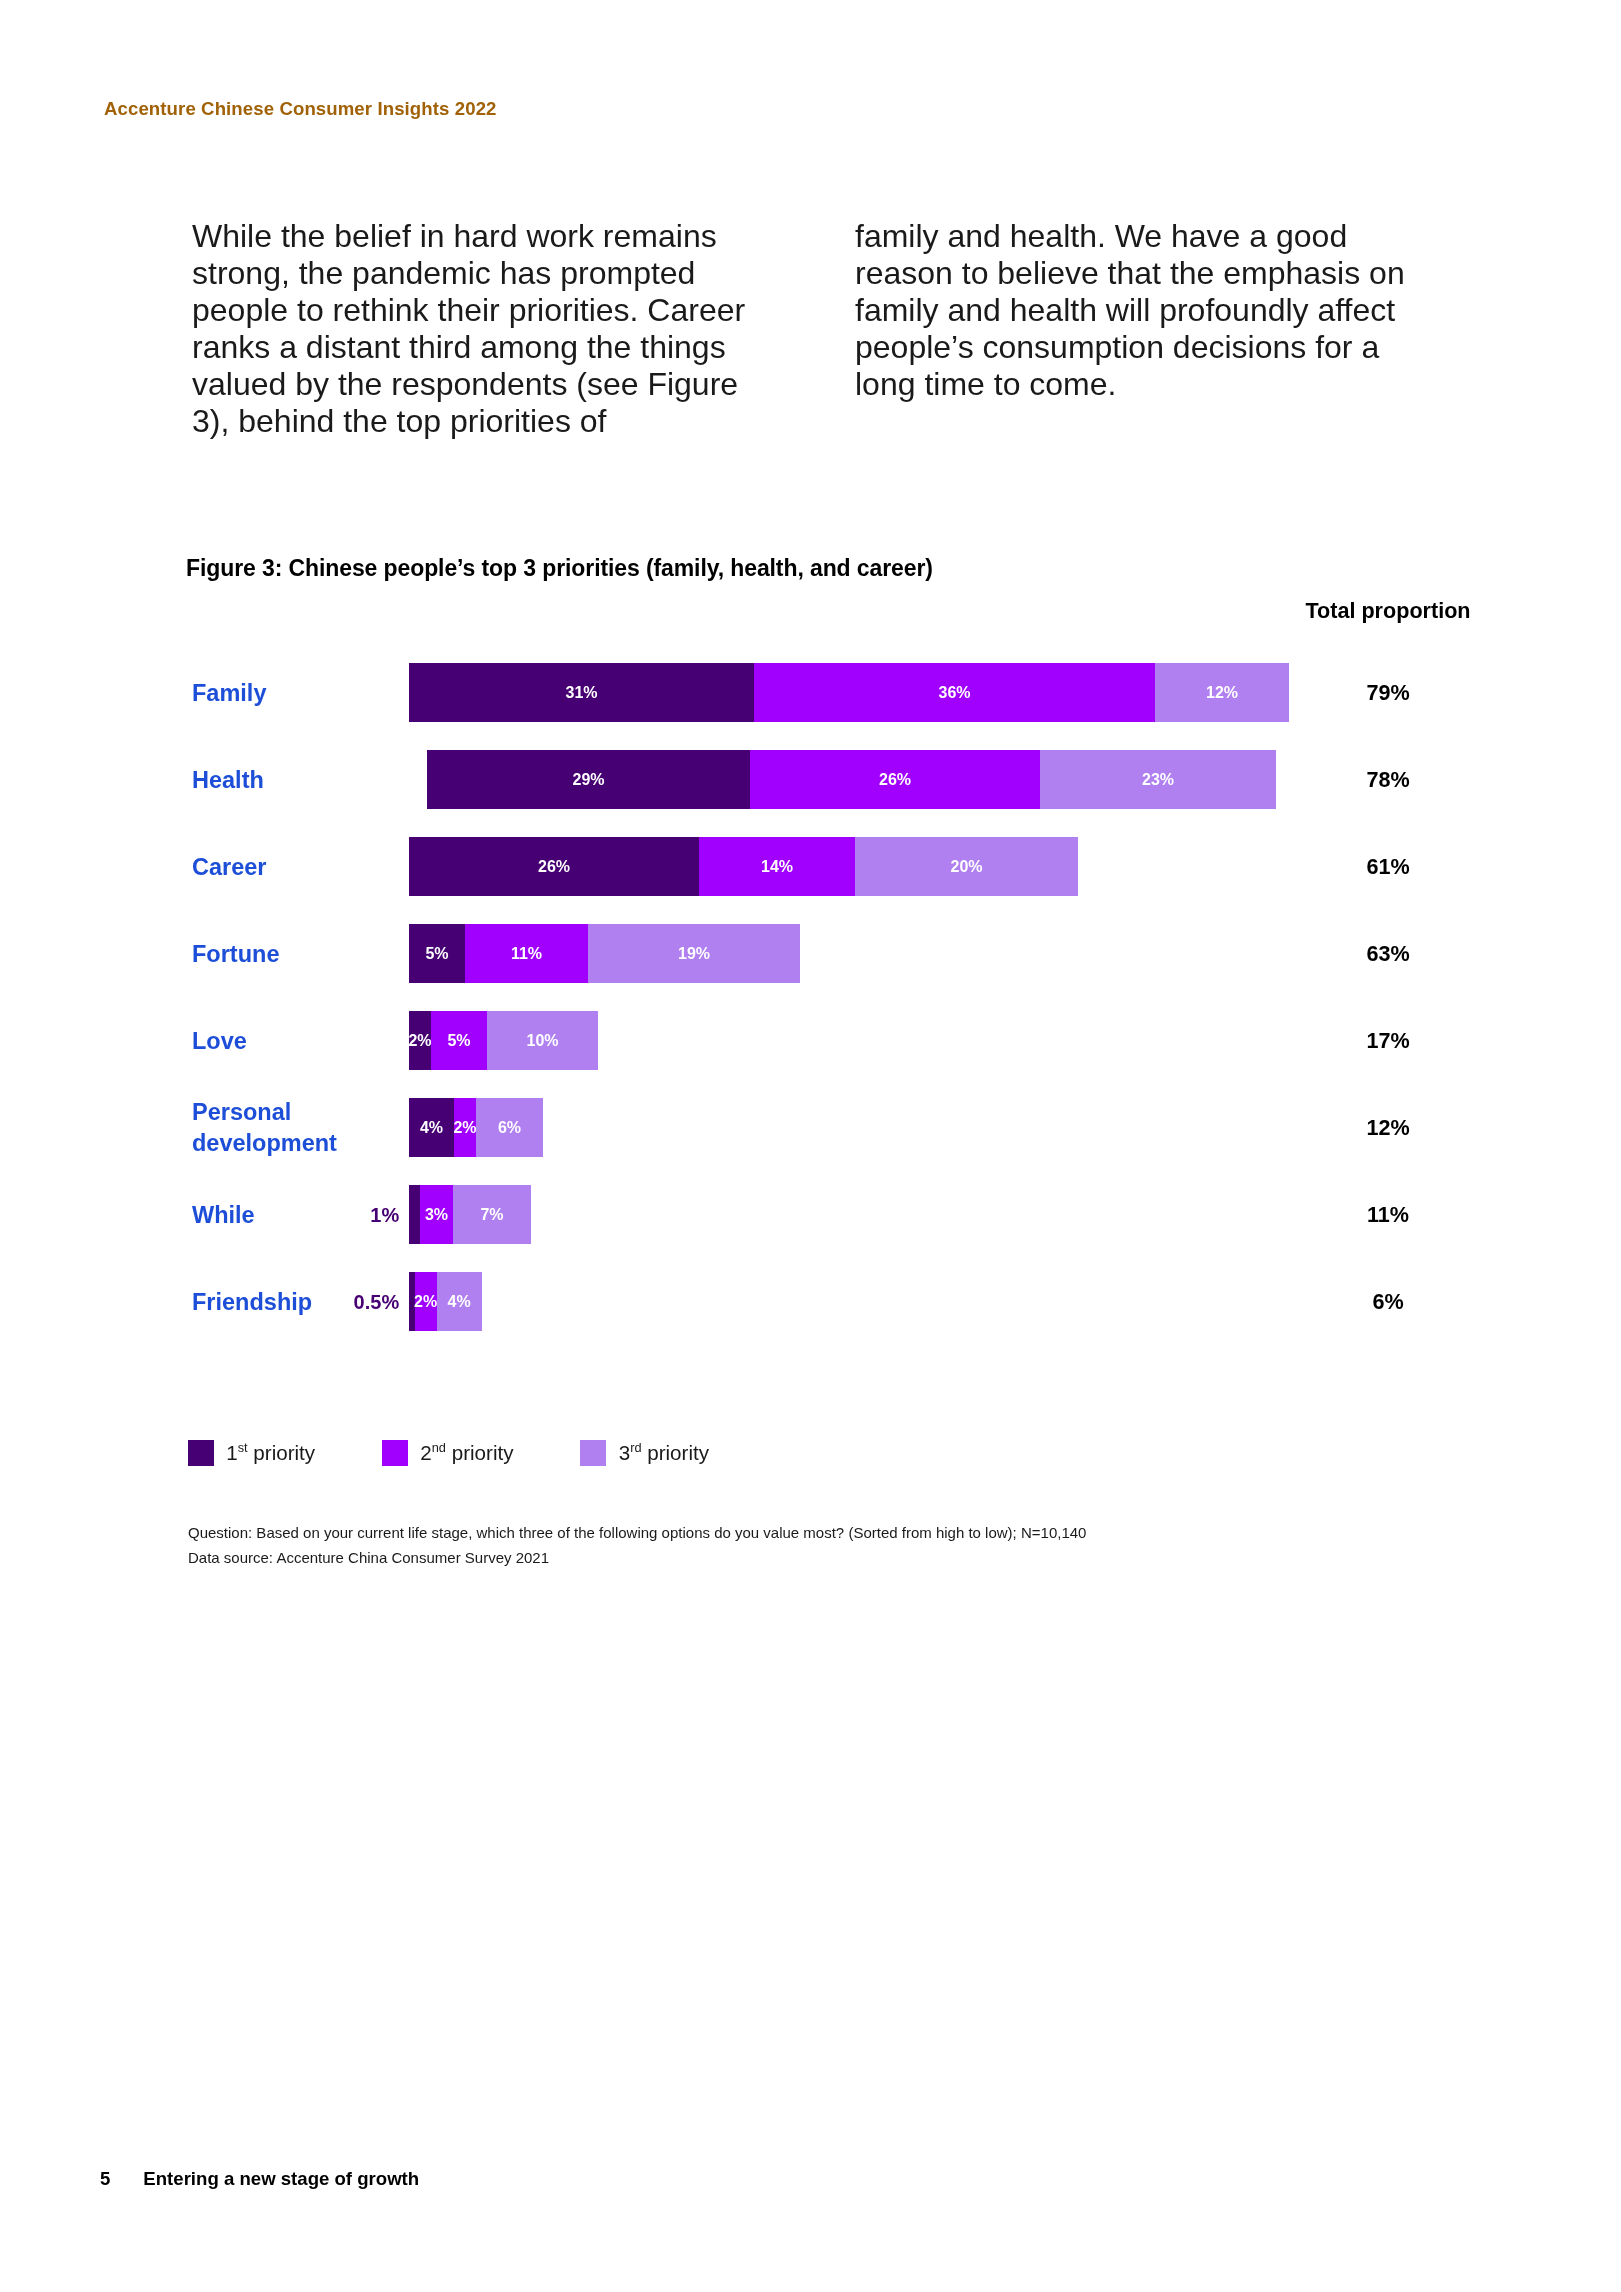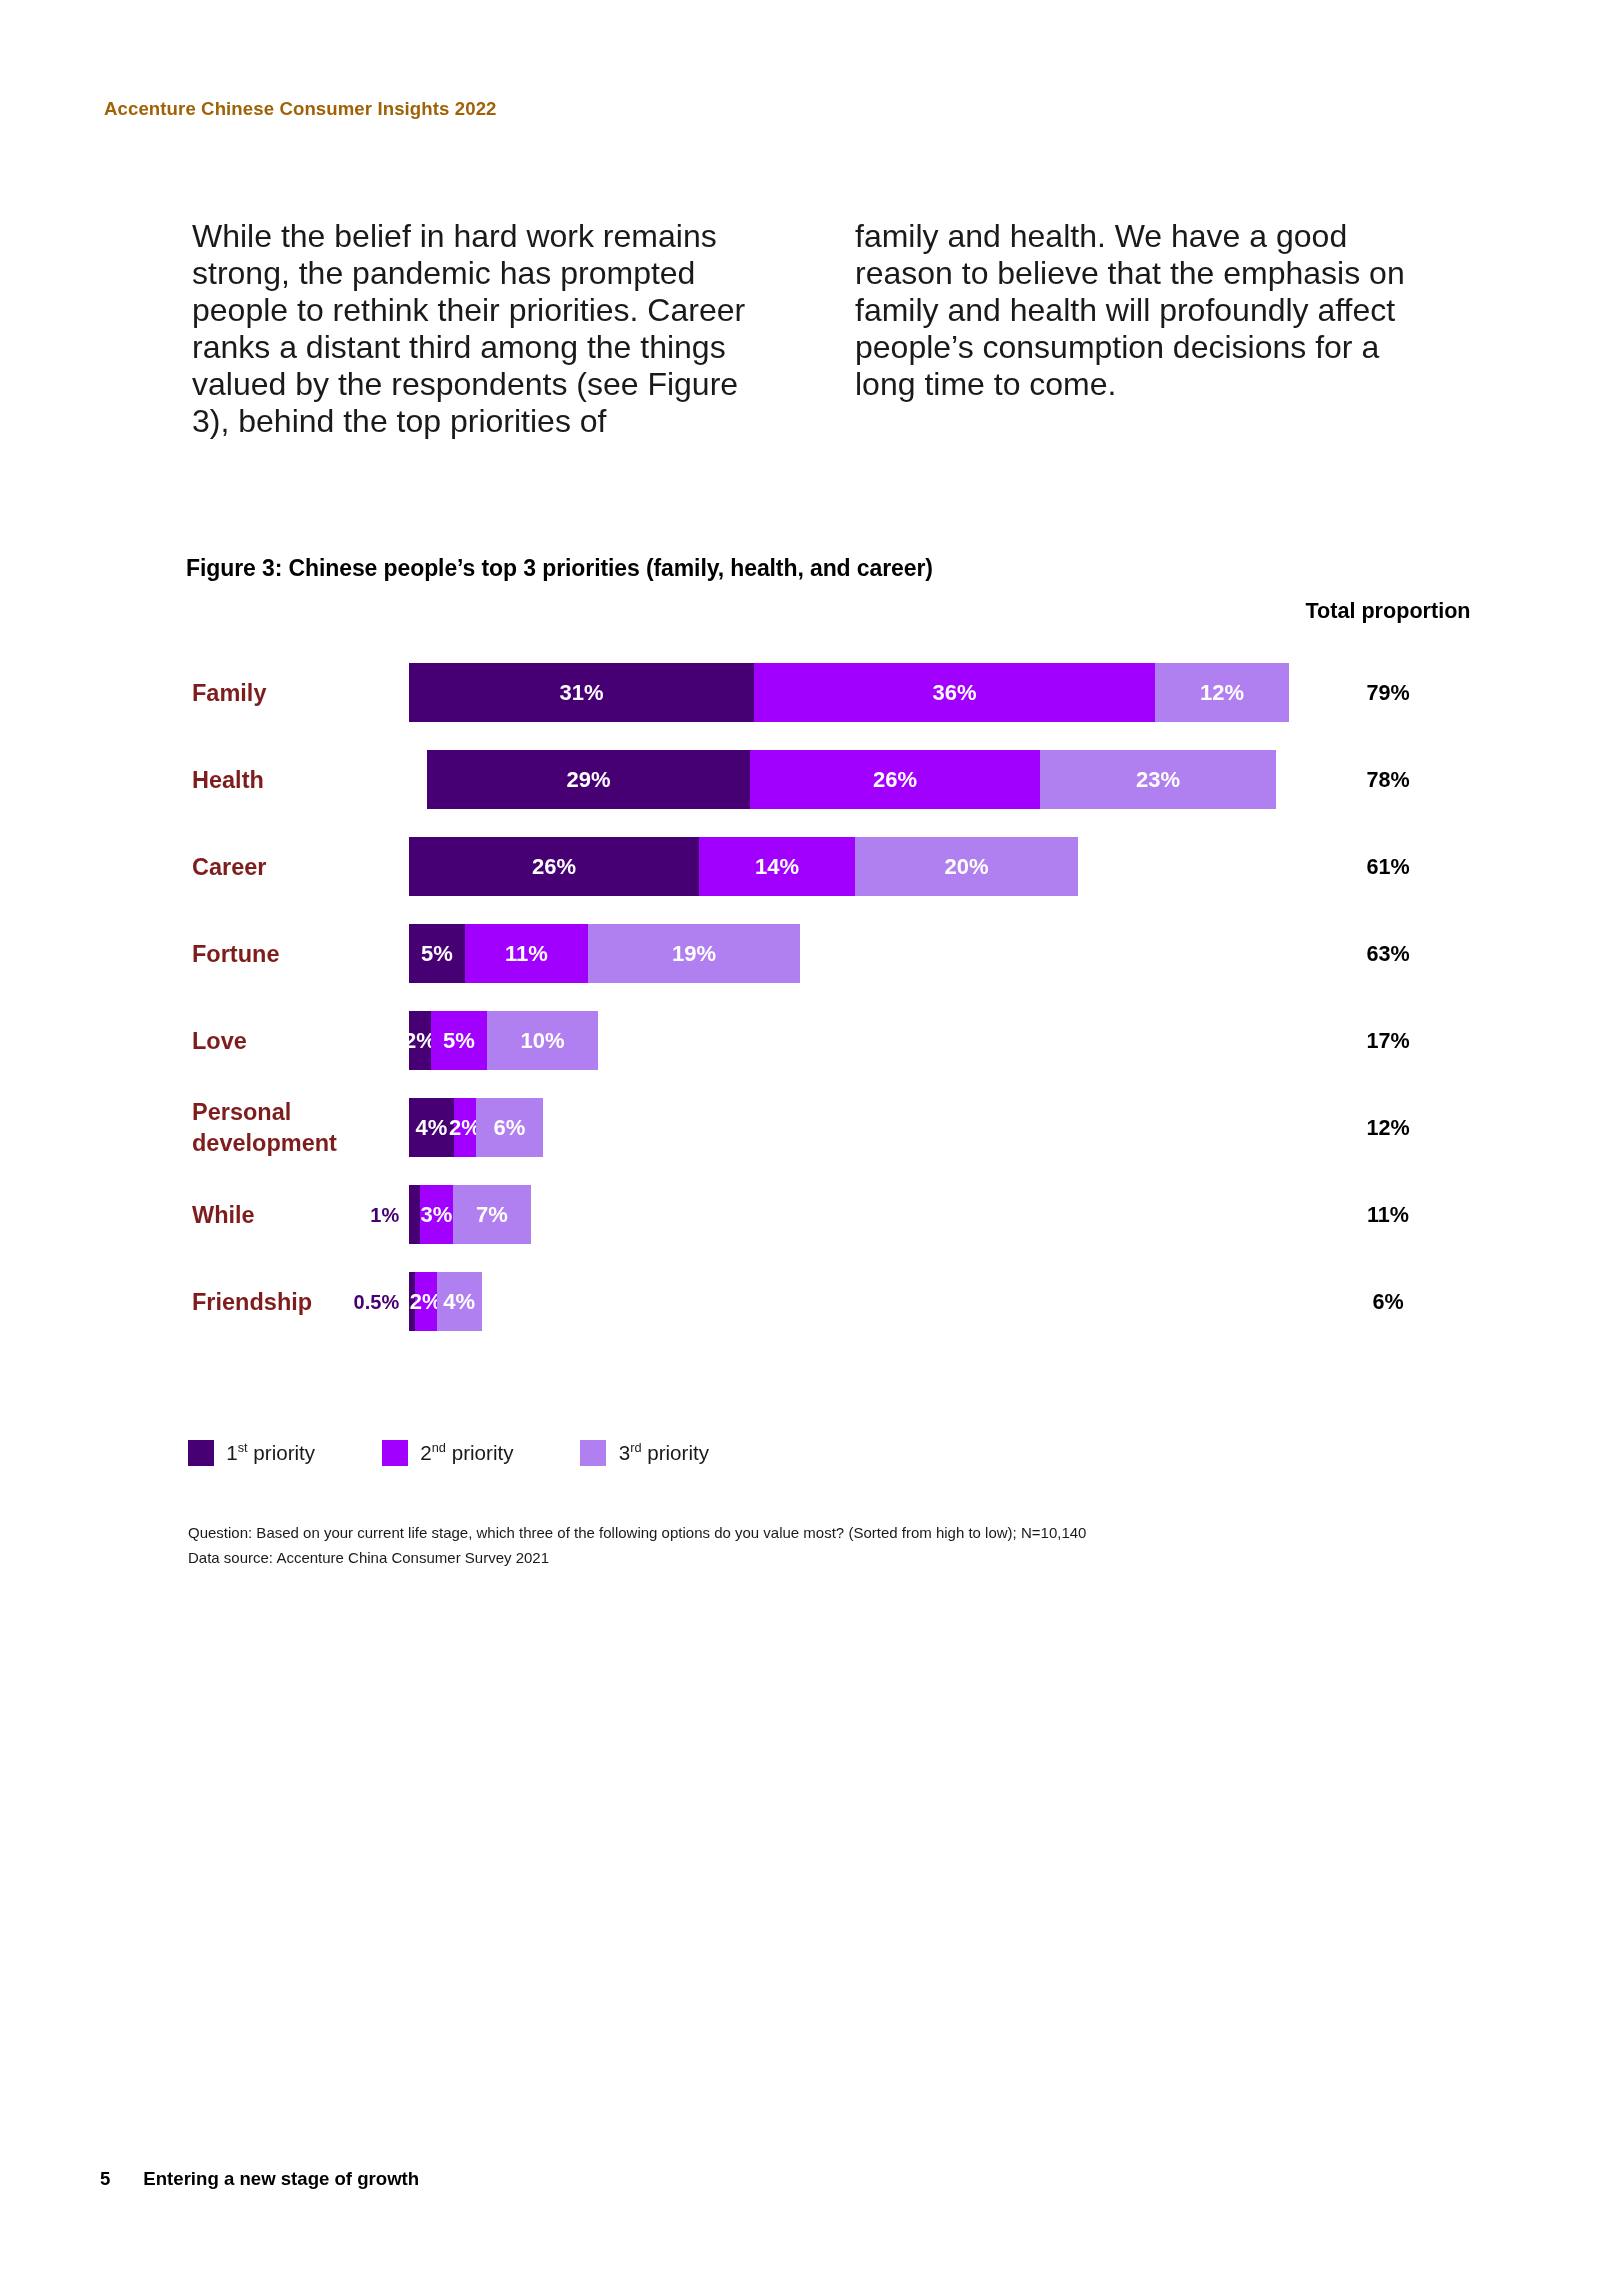--- a/index.html
+++ b/index.html
@@ -81,42 +81,42 @@
   }
   .row-label {
     position: absolute;
     left: 192px;
     width: 225px;
     top: 50%;
     transform: translateY(-50%);
     font-size: 23.5px;
     font-weight: bold;
     line-height: 31px;
-    color: #7f1d1d;
+    color: #1d4ed8;
   }
   .bar-area {
     position: absolute;
     left: 409px;
     top: 0;
     height: 59px;
   }
   .bar {
     position: absolute;
     left: 0;
     top: 0;
     height: 59px;
     display: flex;
     align-items: stretch;
   }
   .seg {
     display: flex;
     align-items: center;
     justify-content: center;
     color: #ffffff;
-    font-size: 22px;
+    font-size: 16px;
     font-weight: bold;
     white-space: nowrap;
     overflow: visible;
   }
   .seg.s1 { background: #460073; }
   .seg.s2 { background: #A100FF; }
   .seg.s3 { background: #B07FF0; }
 
   .outside-label {
     position: absolute;

